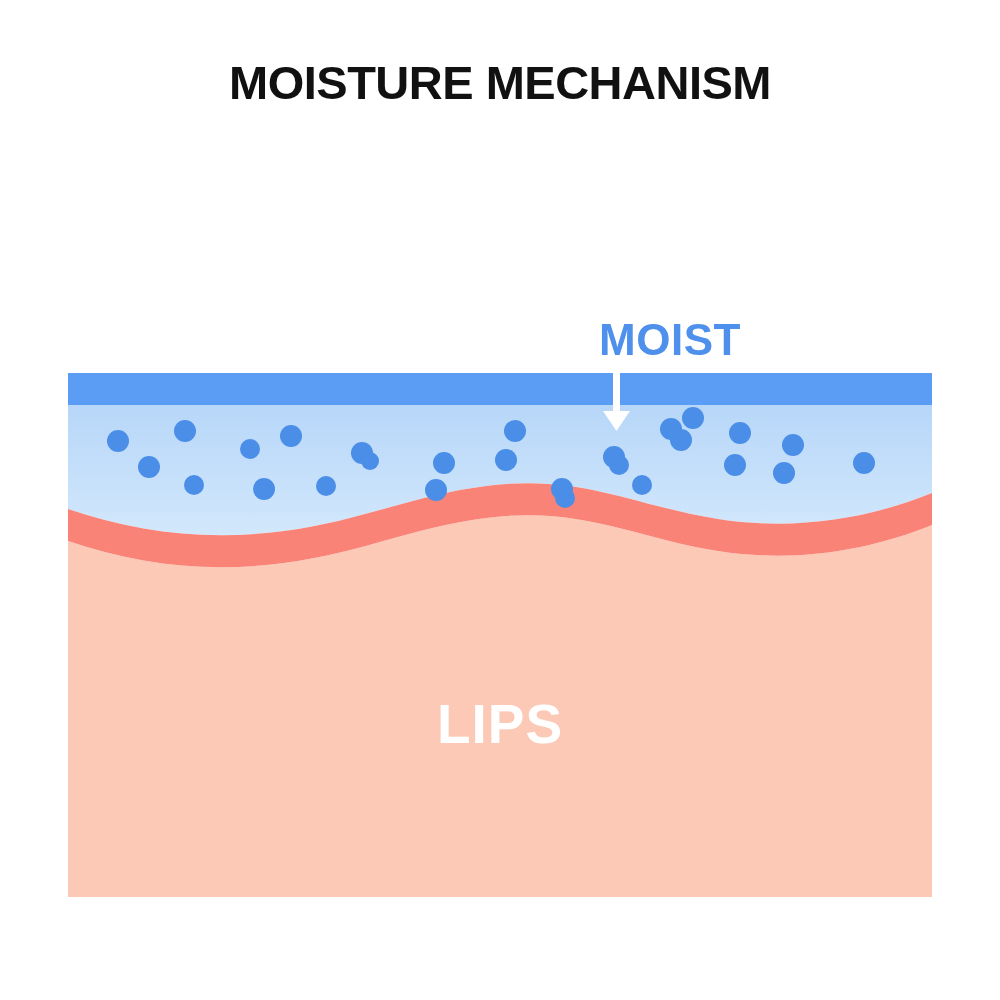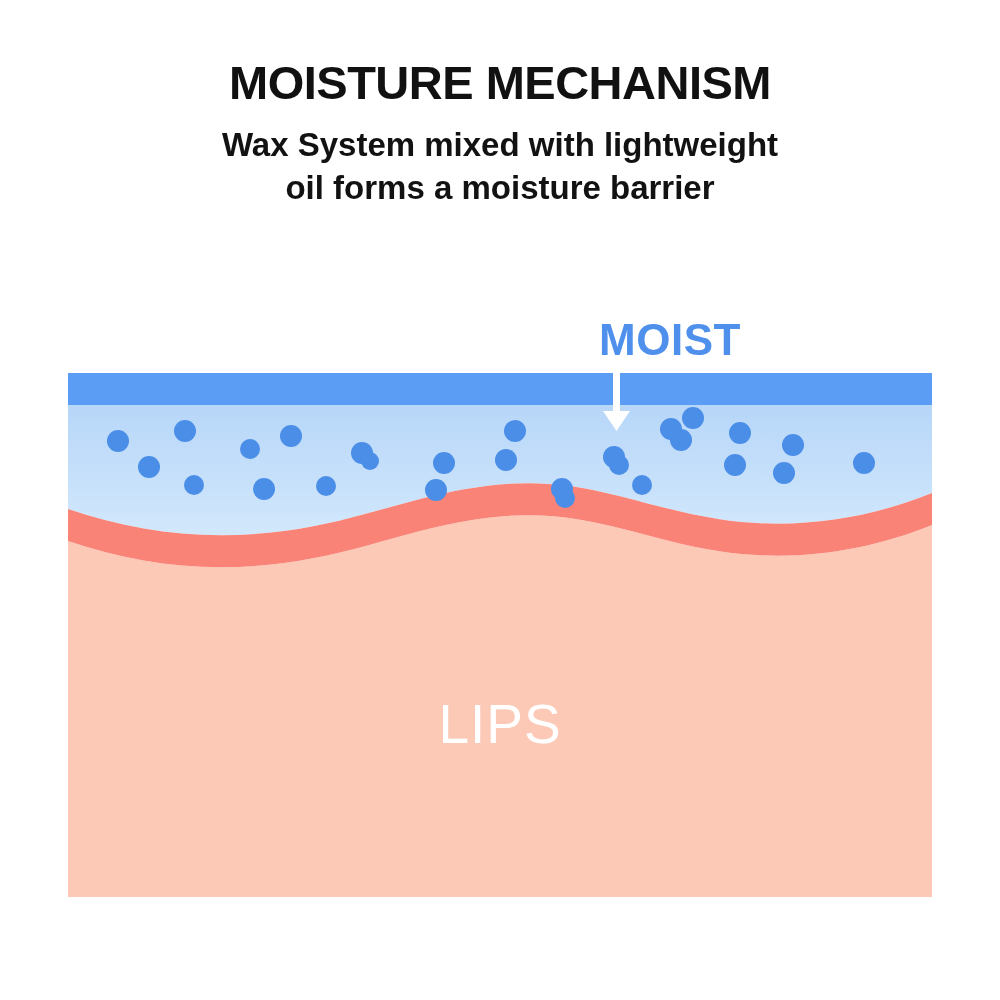--- a/index.html
+++ b/index.html
@@ -85,38 +85,34 @@
   }
 
   
   .lips-label {
     position: absolute;
     left: 0;
     top: 697px;
     width: 1000px;
     text-align: center;
     font-family: "Liberation Sans", sans-serif;
-    font-weight: normal;
+    font-weight: bold;
     font-size: 55px;
     letter-spacing: 1px;
     color: #ffffff;
     line-height: 1;
   }
 </style>
 </head>
 <body>
 
 <div id="stage">
 
   <div class="heading-block">
     <div class="title">MOISTURE MECHANISM</div>
-    <div class="subtitle">
-      <span class="line">Wax System mixed with lightweight</span>
-      <span class="line">oil forms a moisture barrier</span>
-    </div>
   </div>
 
   <div class="moist-label">MOIST</div>
 
   <div class="diagram">
     <svg width="864" height="524" viewBox="0 0 864 524" xmlns="http://www.w3.org/2000/svg">
       <defs>
         <linearGradient id="moistureGrad" x1="0" y1="0" x2="0" y2="1">
           <stop offset="0%" stop-color="#b0d2f7"></stop>
           <stop offset="55%" stop-color="#c3defa"></stop>

